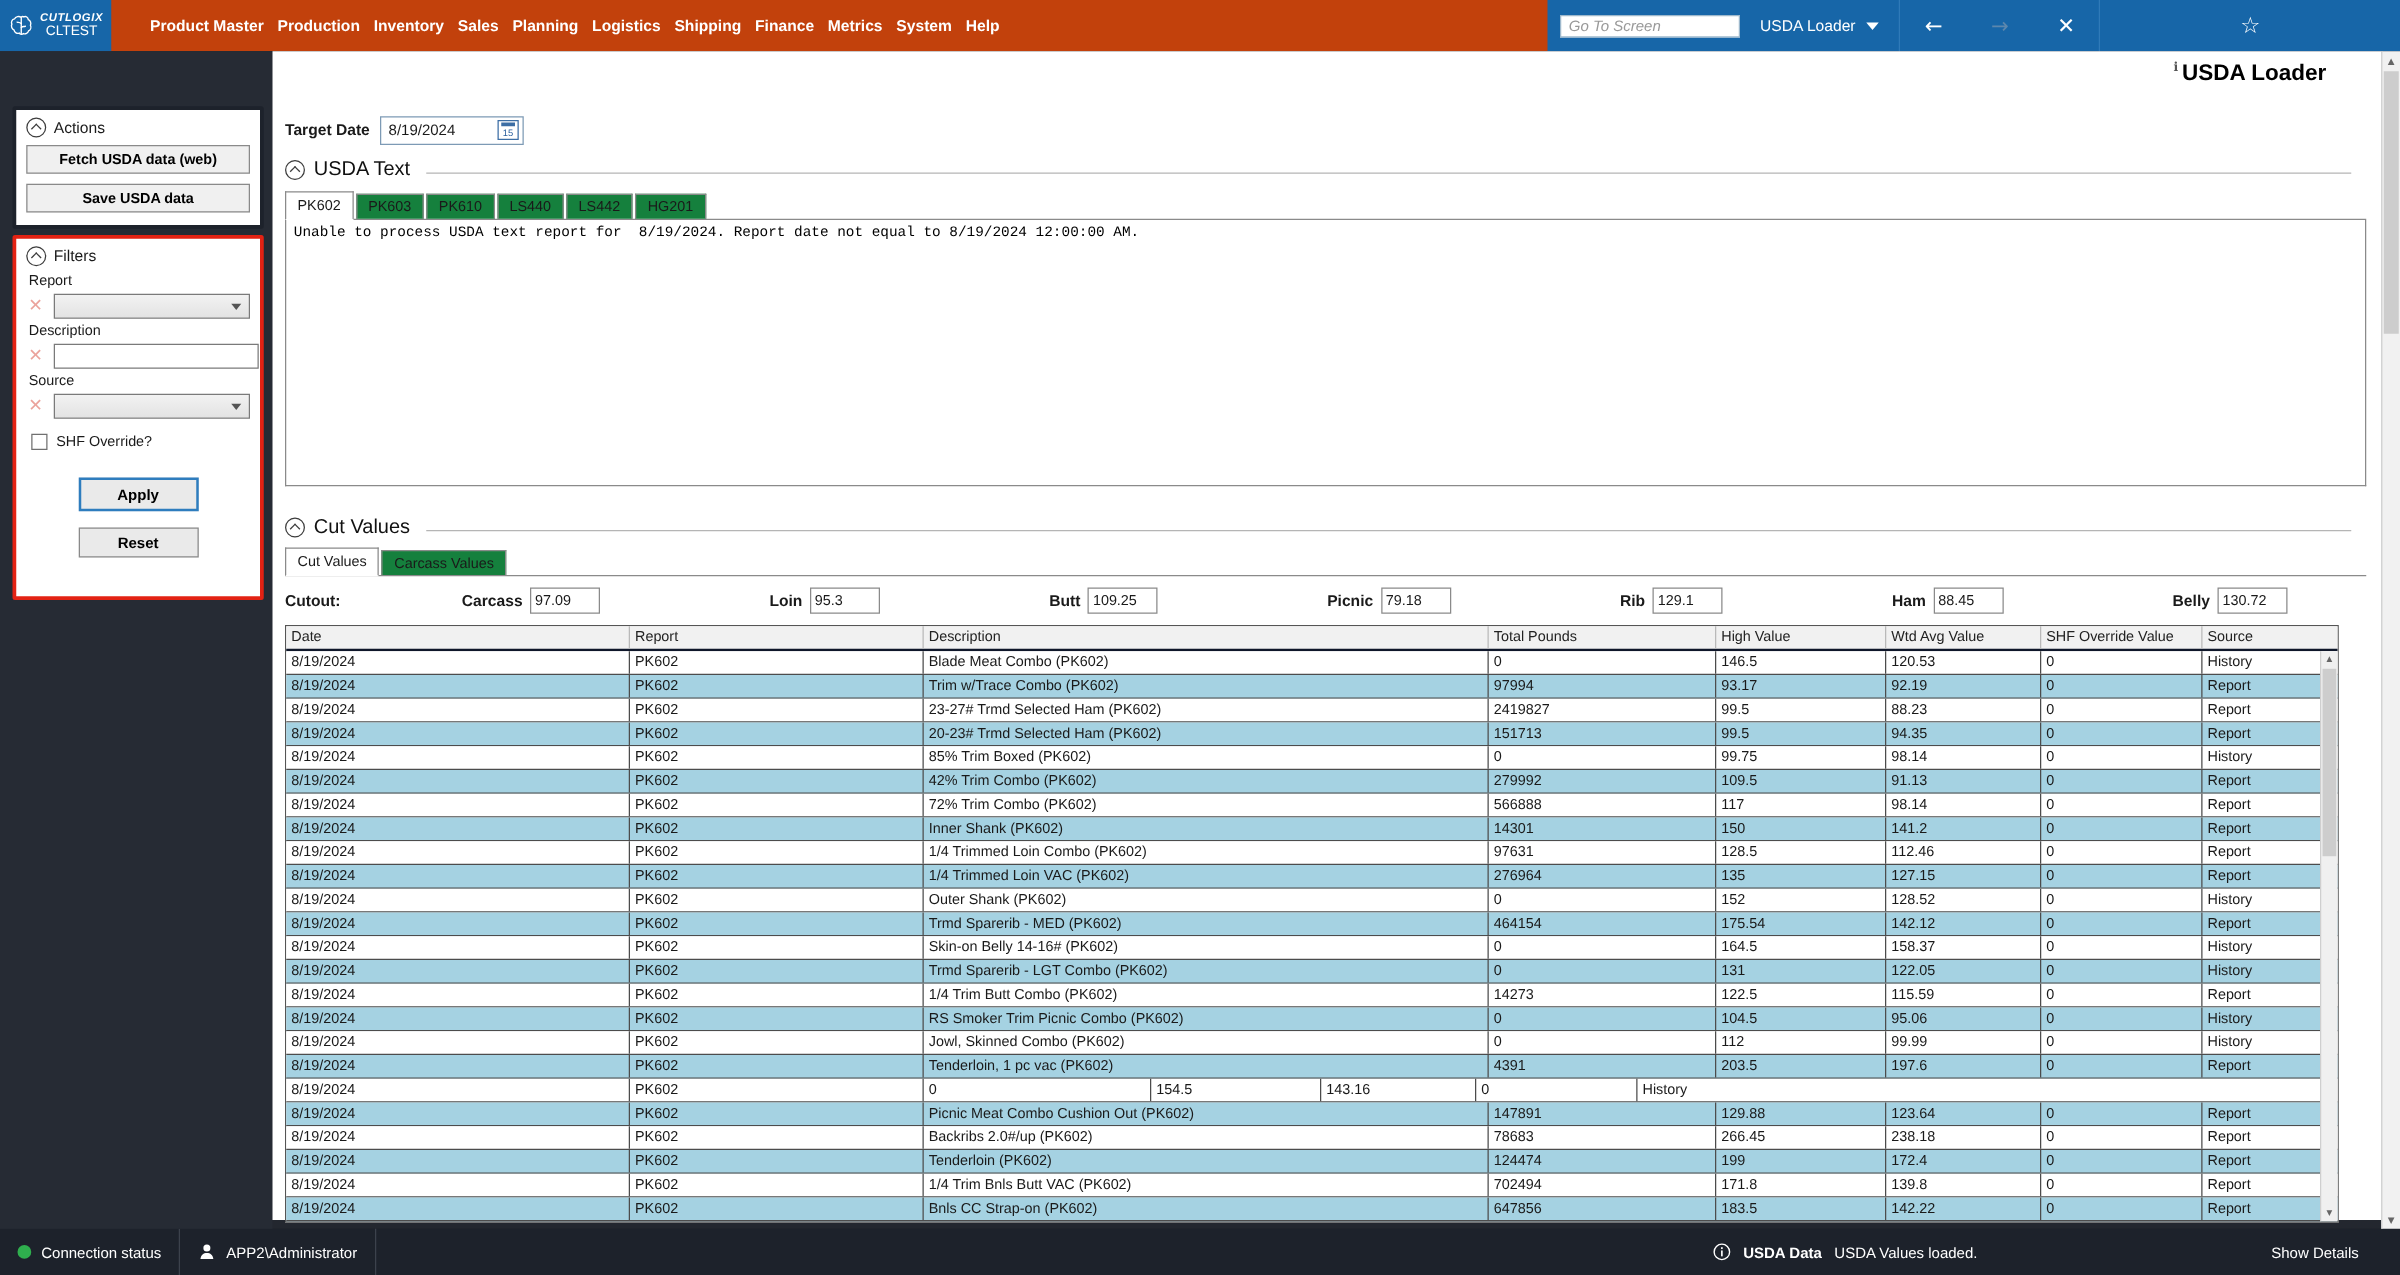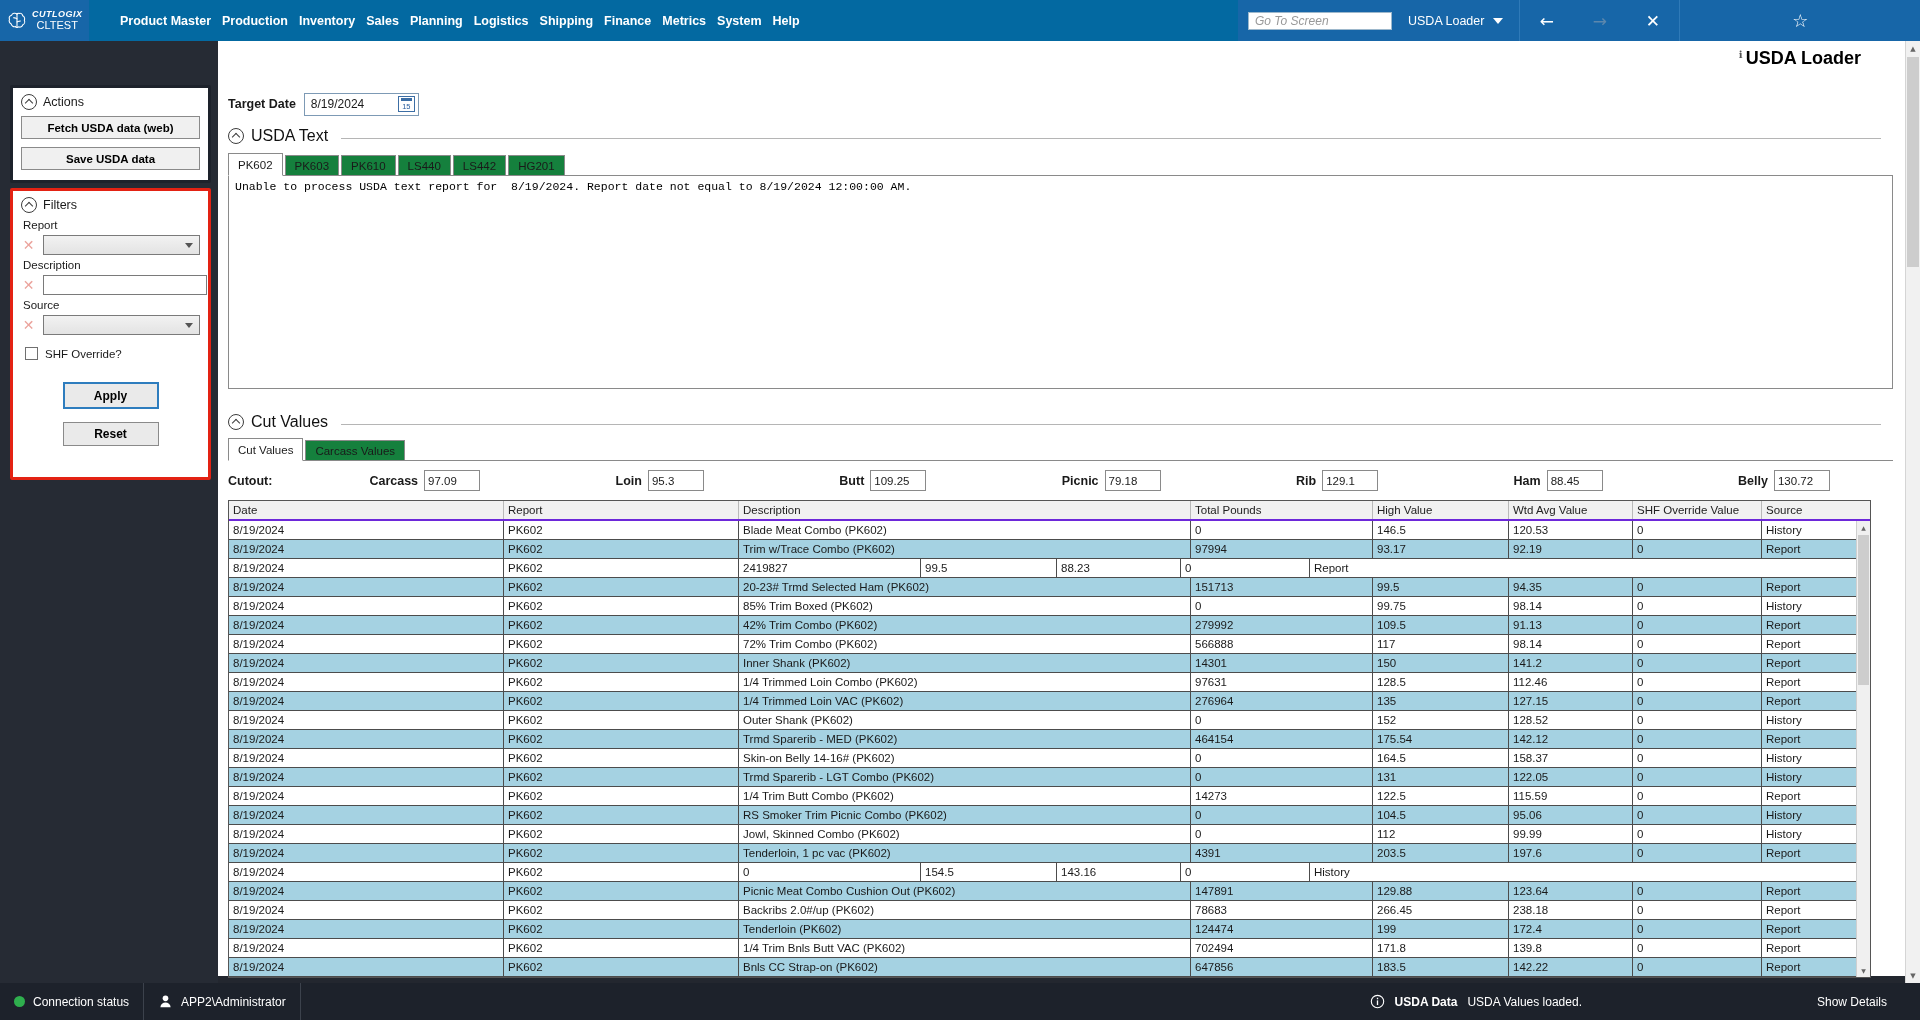--- a/index.html
+++ b/index.html
@@ -1,20 +1,20 @@
 <!DOCTYPE html>
 <html><head>
 <meta charset="utf-8">
 <style>
   * { margin:0; padding:0; box-sizing:border-box; }
   html,body { width:1920px; height:1020px; overflow:hidden; }
   body { font-family:"Liberation Sans", sans-serif; font-size:12px; color:#1a1a1a; background:#23272f; }
 
   
-  .topbar { height:41px; background:#0369a1; display:flex; align-items:stretch; }
+  .topbar { height:41px; background:#c2410c; display:flex; align-items:stretch; }
   .brand { width:89px; background:#1766a8; display:flex; align-items:center; gap:5px; padding-left:7px; flex:none; }
   .brand svg { flex:none; }
   .brand-text { color:#fff; line-height:1.1; }
   .brand-name { font-size:9px; font-weight:bold; font-style:italic; letter-spacing:.5px; }
   .brand-env { font-size:11px; text-align:center; }
   .menu { display:flex; align-items:center; gap:11px; padding-left:31px; }
   .menu-item { color:#fff; font-weight:bold; font-size:12.5px; white-space:nowrap; cursor:default; }
   .topbar-right { margin-left:auto; background:#1766a8; height:100%; display:flex; align-items:center; padding-left:10px; width:682px; flex:none; }
   .goto-input { width:144px; height:18px; border:1px solid #9db8cc; background:#fff; font-style:italic; font-size:12px; padding:0 6px; color:#444; font-family:"Liberation Sans",sans-serif; }
   .goto-input::placeholder { color:#999; font-style:italic; }
@@ -80,21 +80,21 @@
 
   .cutout-row { margin-top:9px; width:1602px; display:flex; align-items:center; }
   .cutout-title { font-weight:bold; font-size:12.5px; flex:none; }
   .cut-pairs { flex:1; display:flex; justify-content:space-between; margin-left:60px; }
   .cut-pair { display:flex; align-items:center; gap:6px;margin-left:37px; }
   .cut-label { font-weight:bold; font-size:12.5px; }
   .cut-input { width:56px; height:21px; border:1px solid #8a8a8a; background:#fff; font-size:11.5px; display:flex; align-items:center; padding-left:3px; }
 
   
   .grid { margin-top:9px; width:1643px; border:1px solid #555; position:relative; background:#fff; }
-  .ghead { display:flex; height:20px; background:#f1f1f1; border-bottom:2px solid #6d28d9; }
+  .ghead { display:flex; height:20px; background:#f1f1f1; border-bottom:2px solid #0f172a; }
   .th { font-size:11.5px; color:#222; display:flex; align-items:center; padding-left:4px; border-right:1px solid #b9b9b9; overflow:hidden; white-space:nowrap; }
   .gbody { position:relative; }
   .tr { display:flex; height:19px; border-bottom:1px solid #4c4c4c; background:#fff; }
   .tr:nth-of-type(even) { background:#a5d2e2; }
   .td { font-size:11.5px; display:flex; align-items:center; padding-left:4px; border-right:1px solid #4c4c4c; overflow:hidden; white-space:nowrap; }
   .c0{width:275px;} .c1{width:235px;} .c2{width:452px;} .c3{width:182px;}
   .c4{width:136px;} .c5{width:124px;} .c6{width:129px;} .c7{flex:1; border-right:none;}
   .grid-sb { position:absolute; top:20px; right:0; bottom:0; width:14px; background:#f0f0f0; border-left:1px solid #cfcfcf; }
   .grid-sb .sb-thumb { position:absolute; top:14px; left:1px; right:1px; height:150px; background:#cdcdcd; }
   .sb-arrow { position:absolute; left:0; right:0; height:13px; display:flex; align-items:center; justify-content:center; font-size:6px; color:#666; font-family:"DejaVu Sans",sans-serif; }
@@ -338,20 +338,21 @@
             <div class="td c3">97994</div>
             <div class="td c4">93.17</div>
             <div class="td c5">92.19</div>
             <div class="td c6">0</div>
             <div class="td c7">Report</div>
           </div>
 
           <div class="tr">
             <div class="td c0">8/19/2024</div>
             <div class="td c1">PK602</div>
+            <div class="td c2">23-27# Trmd Selected Ham (PK602)</div>
             <div class="td c3">2419827</div>
             <div class="td c4">99.5</div>
             <div class="td c5">88.23</div>
             <div class="td c6">0</div>
             <div class="td c7">Report</div>
           </div>
 
           <div class="tr">
             <div class="td c0">8/19/2024</div>
             <div class="td c1">PK602</div>

